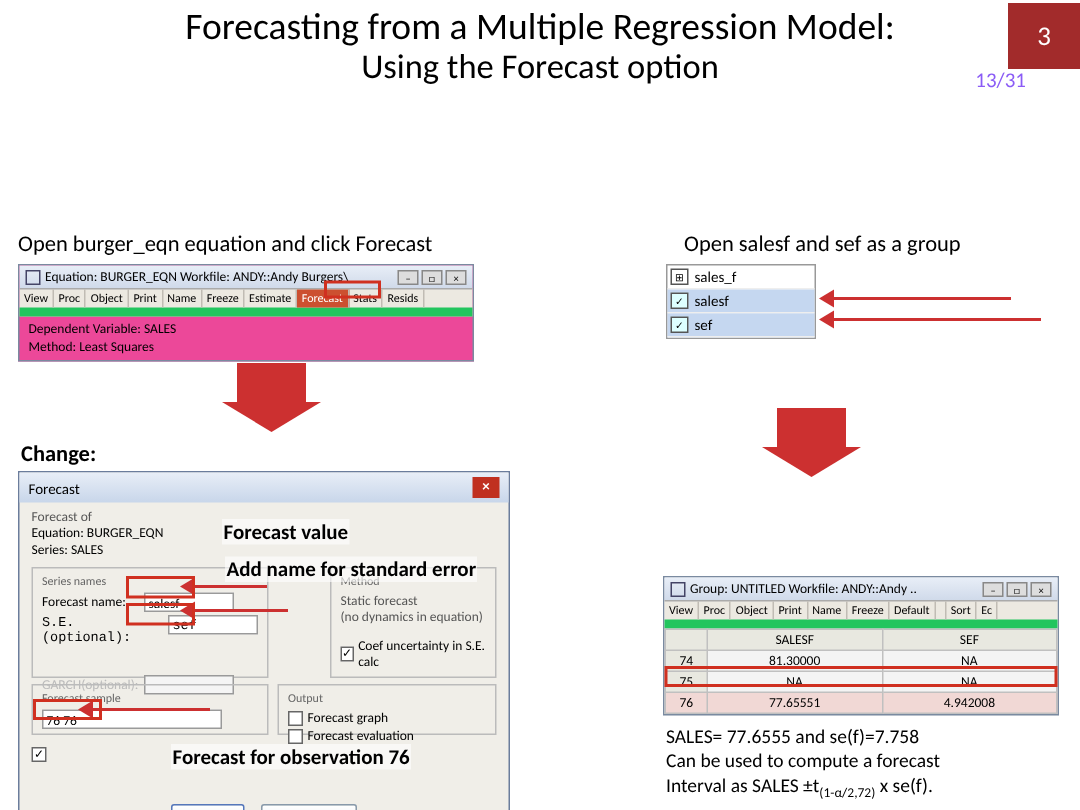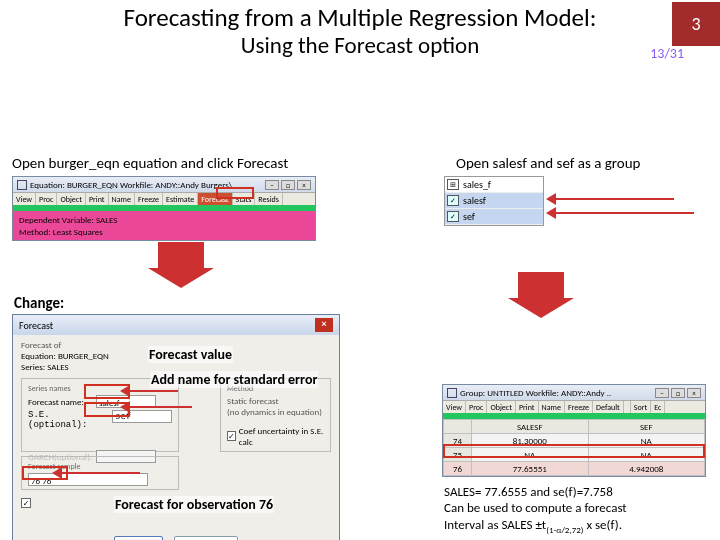--- a/index.html
+++ b/index.html
@@ -177,20 +177,31 @@
         <div class="fd-col">
           <div class="fd-group" style="height:74px;margin-left:35px;">
             <span class="fd-label">Method</span>
             <div style="white-space:pre-line;color:#555">Static forecast
 (no dynamics in equation)</div>
             <div class="fd-check" style="margin-top:8px;">
               <span class="cb">✓</span>
               <span>Coef uncertainty in S.E. calc</span>
             </div>
           </div>
+          <div class="fd-group" style="height:34px;">
+            <span class="fd-label">Output</span>
+            <div class="fd-check">
+                <span class="cb"></span>
+                <span>Forecast graph</span>
+              </div>
+            <div class="fd-check">
+                <span class="cb"></span>
+                <span>Forecast evaluation</span>
+              </div>
+          </div>
         </div>
       </div>
       <div class="fd-check" style="margin-top:4px;">
         <span class="cb">✓</span>
       </div>
       <div class="fd-buttons">
         <span class="fd-btn ok">OK</span>
         <span class="fd-btn">Cancel</span>
       </div>
     </div>

